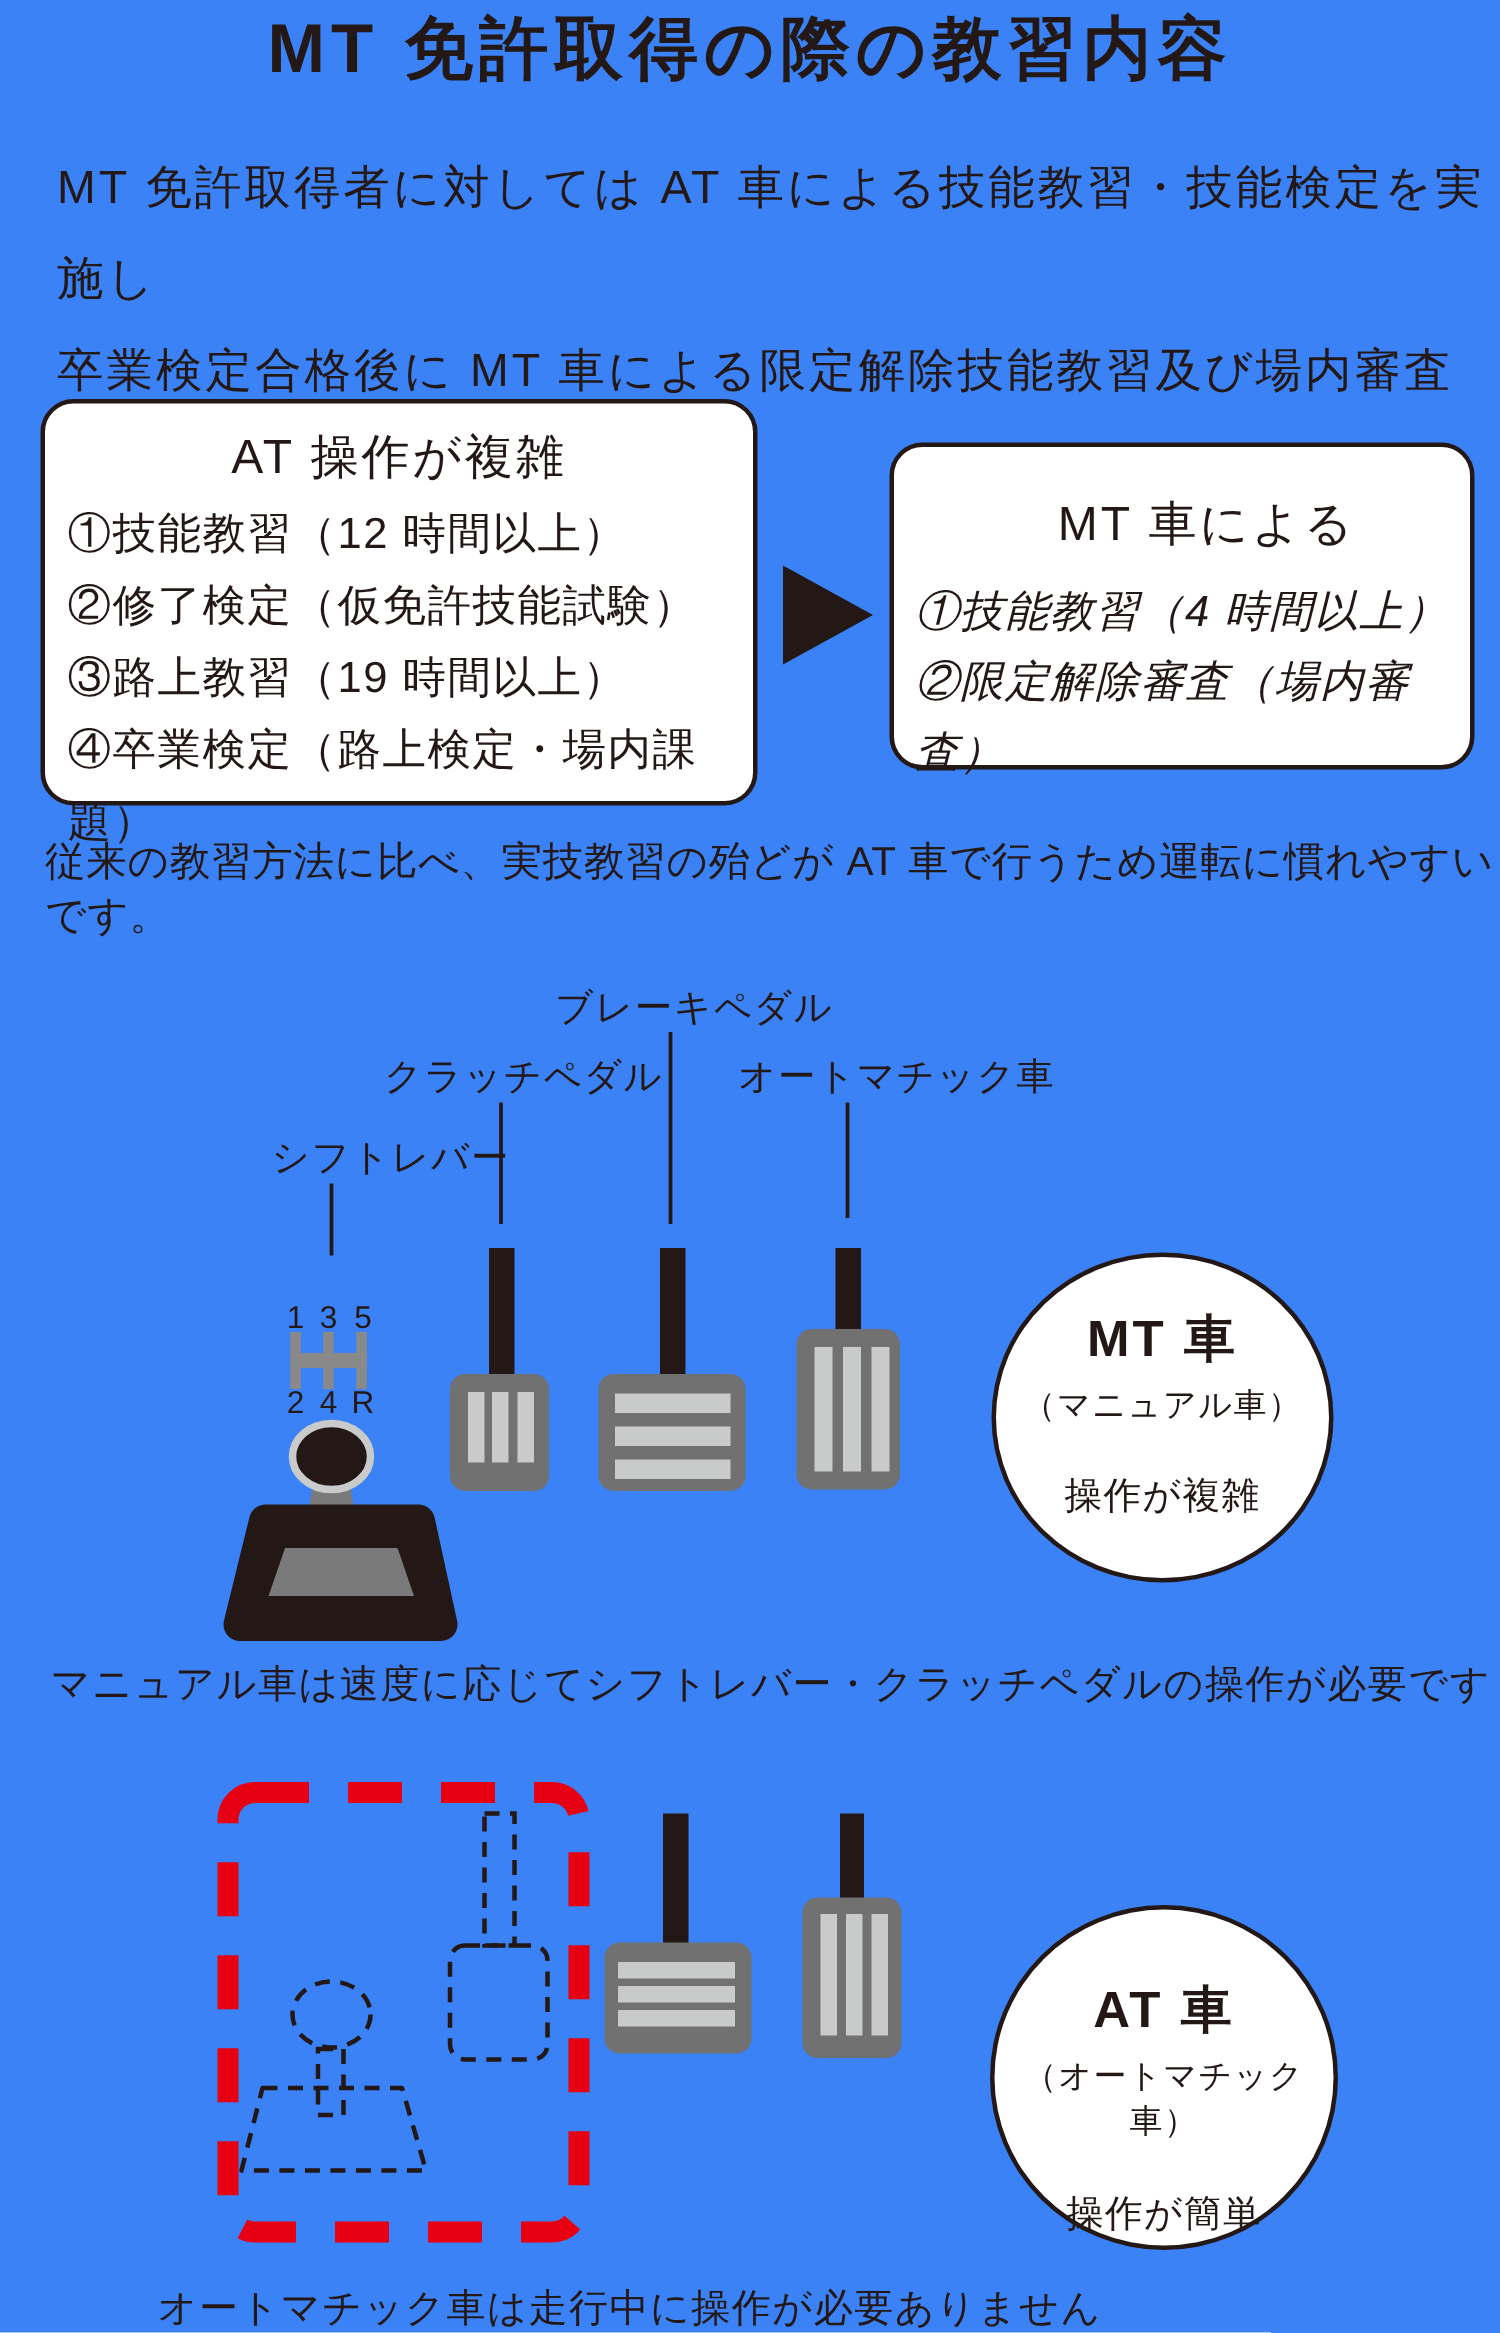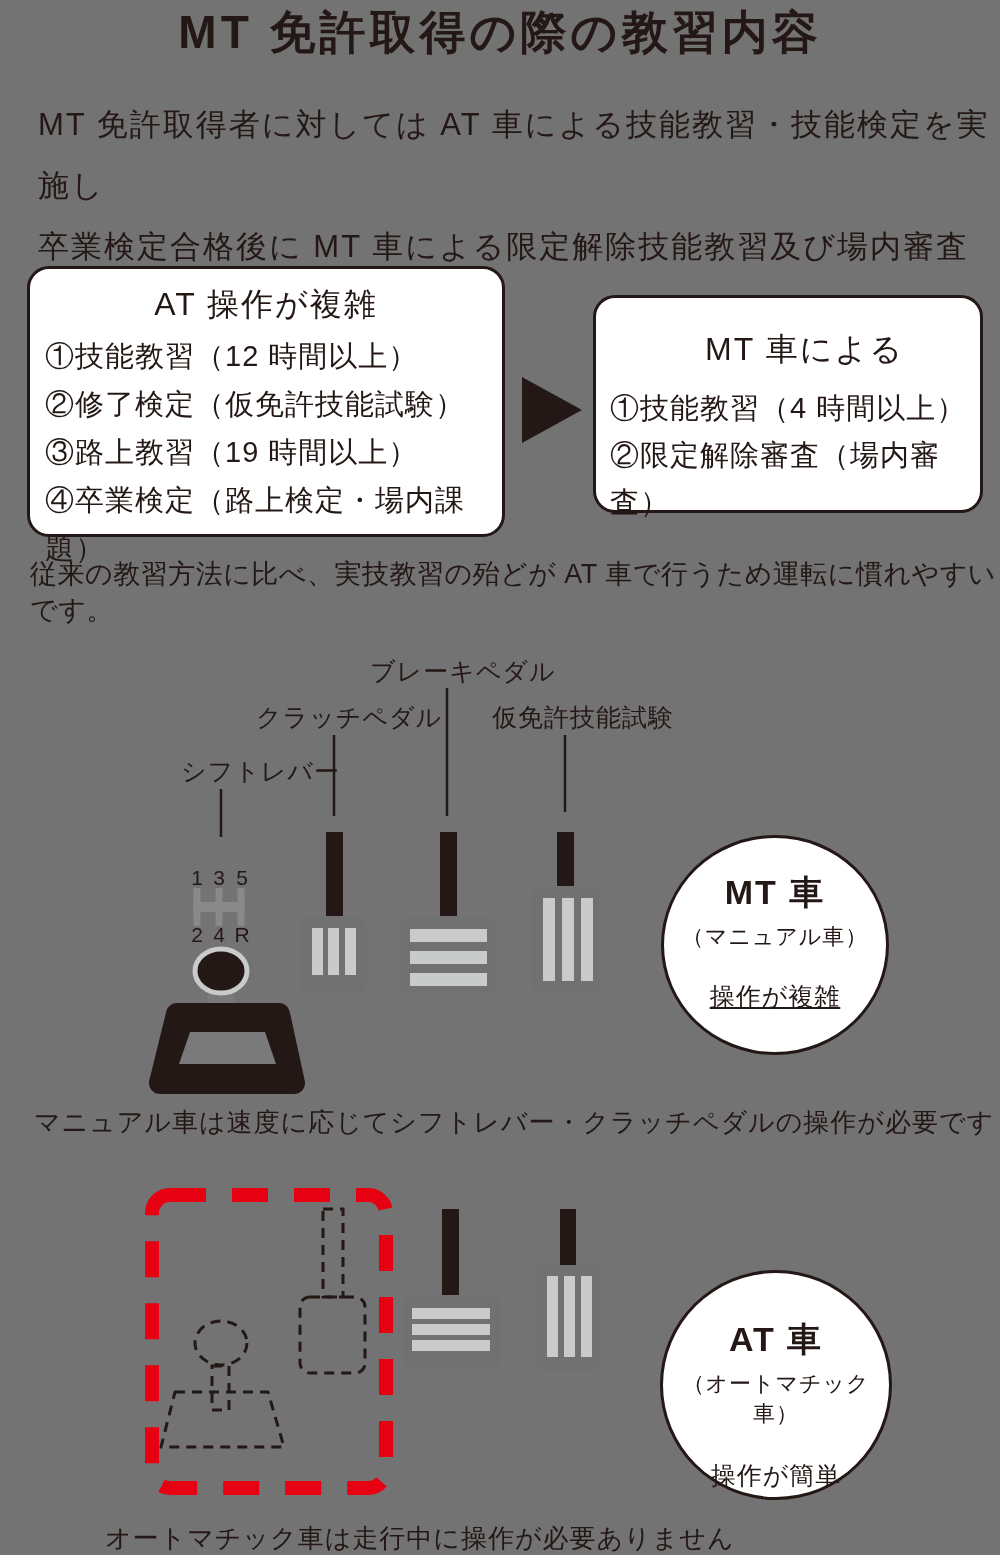--- a/index.html
+++ b/index.html
@@ -1,36 +1,36 @@
 <!DOCTYPE html>
 <html><head>
 <meta charset="utf-8">
 <style>
   html,body { margin:0; padding:0; background:#ffffff; }
   .page {
-    position:relative; width:1000px; height:1555px; background:#737373;
+    position:relative; width:1000px; height:1555px; background:#3b82f6;
     font-family:"Liberation Sans", sans-serif; color:#231815; overflow:hidden;
   }
   .abs { position:absolute; }
   .page-title {
     left:0; right:0; top:2px; text-align:center;
     font-size:46px; font-weight:700; letter-spacing:4px;
   }
   .intro { left:38px; top:94px; font-size:31px; line-height:61px; letter-spacing:2px; }
   .flow-box {
     border:3px solid #231815; border-radius:22px; box-sizing:border-box; background:#fff;
   }
   .at-box { left:27px; top:266px; width:478px; height:271px; }
   .mt-box { left:593px; top:295px; width:390px; height:218px; }
   .box-title { text-align:center; font-size:32px; letter-spacing:2px; }
   .at-box .box-title { padding-top:14px; }
   .mt-box .box-title { padding-top:30px;margin-left:33px; }
   .box-items { font-size:29px; letter-spacing:1px; }
   .at-box .box-items { margin:5px 0 0 15px; line-height:48px; }
-  .mt-box .box-items { margin:13px 0 0 14px; line-height:47px; }
+  .mt-box .box-items { margin:13px 0 0 14px; line-height:47px;font-style:italic; }
   .flow-arrow {
     left:522px; top:377px; width:0; height:0;
     border-left:60px solid #231815;
     border-top:33px solid transparent;
     border-bottom:33px solid transparent;
   }
   .note { left:30px; top:556px; font-size:27px; letter-spacing:0.5px; }
   .pedal-label { font-size:25px; letter-spacing:1px; white-space:nowrap; }
   .lbl-brake { left:370px; top:655px; }
   .lbl-clutch { left:256px; top:701px; }
@@ -40,21 +40,21 @@
     border:3px solid #231815; border-radius:50%; box-sizing:border-box;
     text-align:center; background:#fff;
   }
   .badge-mt { left:661px; top:835px; width:228px; height:220px; }
   .badge-at { left:660px; top:1270px; width:232px; height:230px; }
   .badge-title { font-size:34px; font-weight:700; letter-spacing:2px; }
   .badge-mt .badge-title { margin-top:32px; }
   .badge-at .badge-title { margin-top:44px; }
   .badge-sub { font-size:22px; margin-top:6px; letter-spacing:1px; }
   .badge-desc { font-size:25px; letter-spacing:1px; }
-  .badge-mt .badge-desc { margin-top:28px;text-decoration:underline; }
+  .badge-mt .badge-desc { margin-top:28px; }
   .badge-at .badge-desc { margin-top:30px; }
   .caption { font-size:26px; letter-spacing:1px; white-space:nowrap; }
   .caption-mt { left:28px; right:0; top:1105px; text-align:center; }
   .caption-at { left:105px; top:1521px; }
   svg.overlay { position:absolute; left:0; top:0; pointer-events:none; }
   svg text { font-family:"Liberation Sans", sans-serif; }
 </style>
 </head>
 <body>
 
@@ -85,21 +85,21 @@
     <div class="box-items">
       <div>①技能教習（4 時間以上）</div>
       <div>②限定解除審査（場内審査）</div>
     </div>
   </div>
 
   <div class="abs note">従来の教習方法に比べ、実技教習の殆どが AT 車で行うため運転に慣れやすいです。</div>
 
   <div class="abs pedal-label lbl-brake">ブレーキペダル</div>
   <div class="abs pedal-label lbl-clutch">クラッチペダル</div>
-  <div class="abs pedal-label lbl-accel">仮免許技能試験</div>
+  <div class="abs pedal-label lbl-accel">オートマチック車</div>
   <div class="abs pedal-label lbl-shift">シフトレバー</div>
 
   <svg class="overlay" width="1000" height="1555" viewBox="0 0 1000 1555">
 
     <g stroke="#231815" stroke-width="2.5">
       <line x1="221" y1="789" x2="221" y2="837"></line>
       <line x1="334" y1="735" x2="334" y2="816"></line>
       <line x1="447" y1="688" x2="447" y2="816"></line>
       <line x1="565" y1="735" x2="565" y2="812"></line>
     </g>

